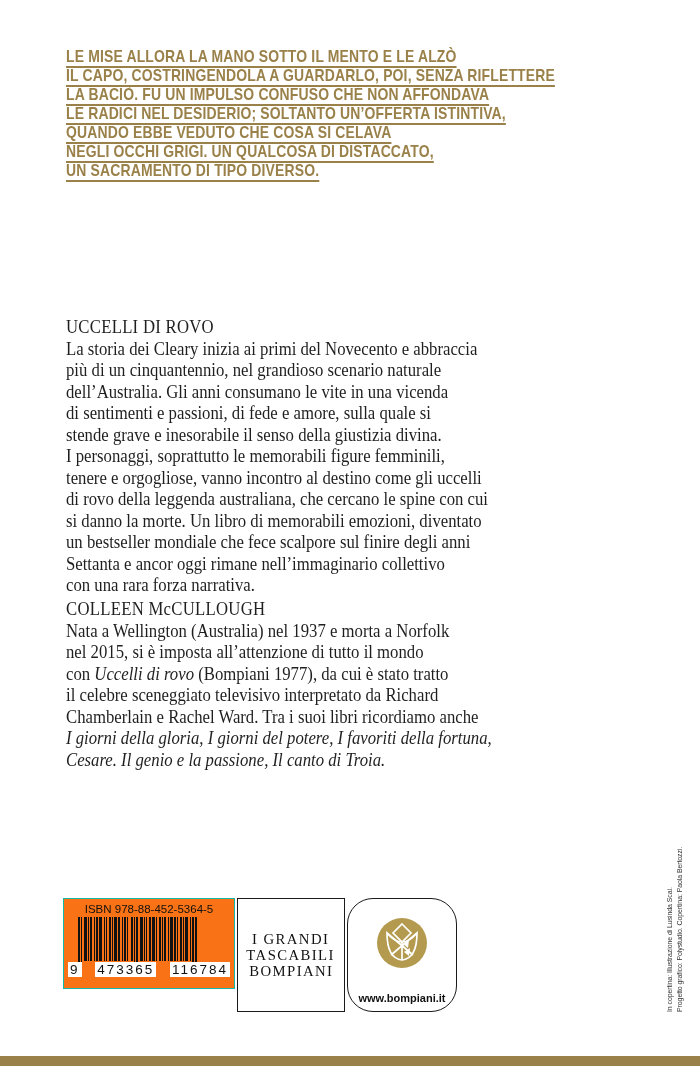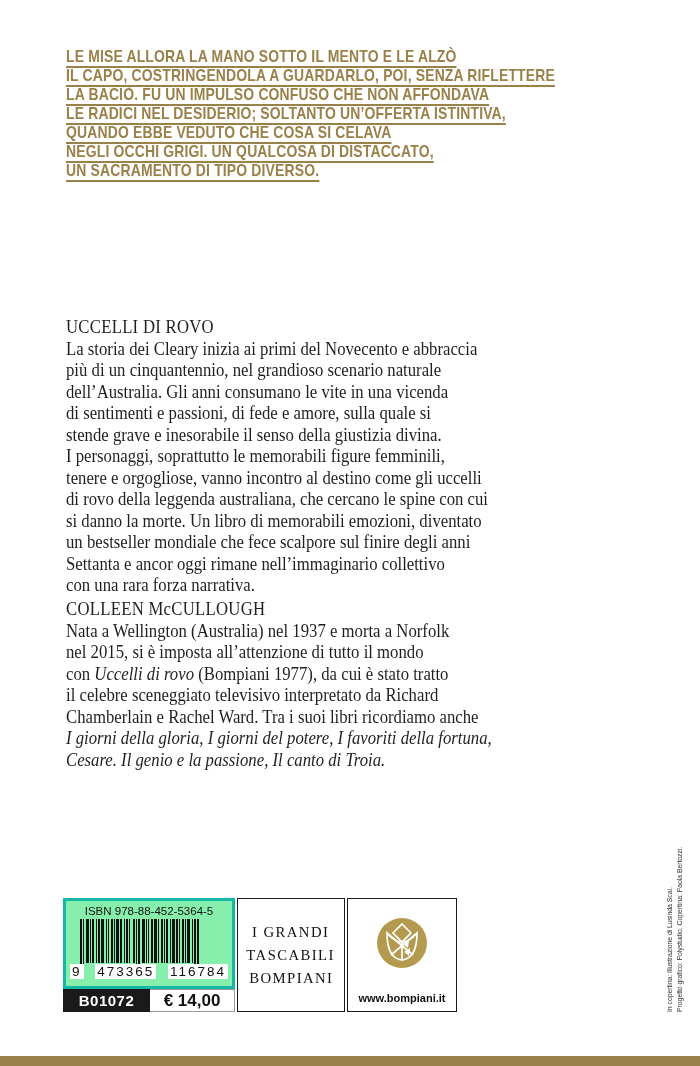--- a/index.html
+++ b/index.html
@@ -21,49 +21,49 @@
   .synopsis{top:316px;}
   .bio{top:598px;}
   .textblock p{margin:0;}
   .head{letter-spacing:.3px;}
   .body-text{white-space:pre-line;}
   .it{font-style:italic;}
 
   
   .fbox{position:absolute;top:898px;height:114px;background:#fff;box-sizing:border-box;}
   .bc-box{left:63px;width:172px;}
-  .bc-main{box-sizing:border-box;border:3px solid #14b8a6;height:91px;background:#86efac;}
+  .bc-main{box-sizing:border-box;border:1px solid #14b8a6;height:91px;background:#f97316;}
   .isbn{font-family:"Liberation Sans",sans-serif;font-size:11.5px;text-align:center;
         margin-top:4px;color:#111;}
   .bars{height:52px;margin:2px 9px 0 14px;display:flex;align-items:flex-start;}
   .bar{background:#111;}
   .bar.t{height:52px;}
   .bar.n{height:44px;}
   .sp{height:1px;}
   .digits{display:flex;justify-content:space-between;padding:0 4px 0 4px;margin-top:-7px;
           font-family:"Liberation Sans",sans-serif;font-size:13.5px;color:#111;position:relative;}
   .digits span{background:#fff;padding:0 2px;letter-spacing:2px;}
   .bc-strip{display:flex;height:23px;}
   .code-cell{width:87px;background:#1a1a1a;color:#fff;display:flex;align-items:center;justify-content:center;
              font-family:"Liberation Sans",sans-serif;font-weight:bold;font-size:15px;letter-spacing:.5px;}
   .price-cell{flex:1;box-sizing:border-box;border:1px solid #999;border-left:none;
               display:flex;align-items:center;justify-content:center;
               font-family:"Liberation Sans",sans-serif;font-weight:bold;font-size:17px;color:#111;}
   .series-box{left:237px;width:108px;border:1px solid #1a1a1a;
-              display:flex;flex-direction:column;align-items:center;justify-content:center;gap:7px;}
+              display:flex;flex-direction:column;align-items:center;justify-content:center;}
   .series-box p{margin:0;font-size:15.5px;line-height:16px;letter-spacing:1.5px;color:#111;
                 transform:scaleX(.95);}
   .logo-box{border:1px solid #1a1a1a;display:flex;flex-direction:column;align-items:center;}
   .bompiani-box{left:347px;width:110px;}
   .giunti-box{left:459px;width:108px;}
   .logo-circle{width:50px;height:50px;border-radius:50%;background:var(--gold-logo,#b39a4e);
                margin-top:19px;display:flex;align-items:center;justify-content:center;}
   .url{position:absolute;bottom:7px;width:100%;text-align:center;
        font-family:"Liberation Sans",sans-serif;font-weight:bold;font-size:11px;color:#111;}
-  .logo-box{position:absolute;}
+  .logo-box{position:absolute;border-radius:26px;}
 
   
   .credits{position:absolute;left:665px;top:1012px;width:195px;
            transform:rotate(-90deg);transform-origin:0 0;
            font-family:"Liberation Sans",sans-serif;font-size:7px;line-height:9.5px;
            letter-spacing:-.1px;color:#333;}
   .credits p{margin:0;}
 
   
   .gold-bar{position:absolute;left:0;top:1056px;width:700px;height:10px;
@@ -189,24 +189,20 @@
           <div class="sp" style="width: 1px;"></div>
           <div class="bar t" style="width: 2px;"></div>
           <div class="sp" style="width: 1px;"></div>
           <div class="bar t" style="width: 2px;"></div>
         </div>
       <div class="digits">
         <span>9</span>
           <span>473365</span>
           <span>116784</span>
       </div>
-    </div>
-    <div class="bc-strip">
-      <div class="code-cell">B01072</div>
-      <div class="price-cell">€ 14,00</div>
     </div>
   </div>
 
   <div class="fbox series-box">
     <p>I GRANDI</p>
     <p>TASCABILI</p>
     <p>BOMPIANI</p>
   </div>
 
   <div class="fbox logo-box bompiani-box">

